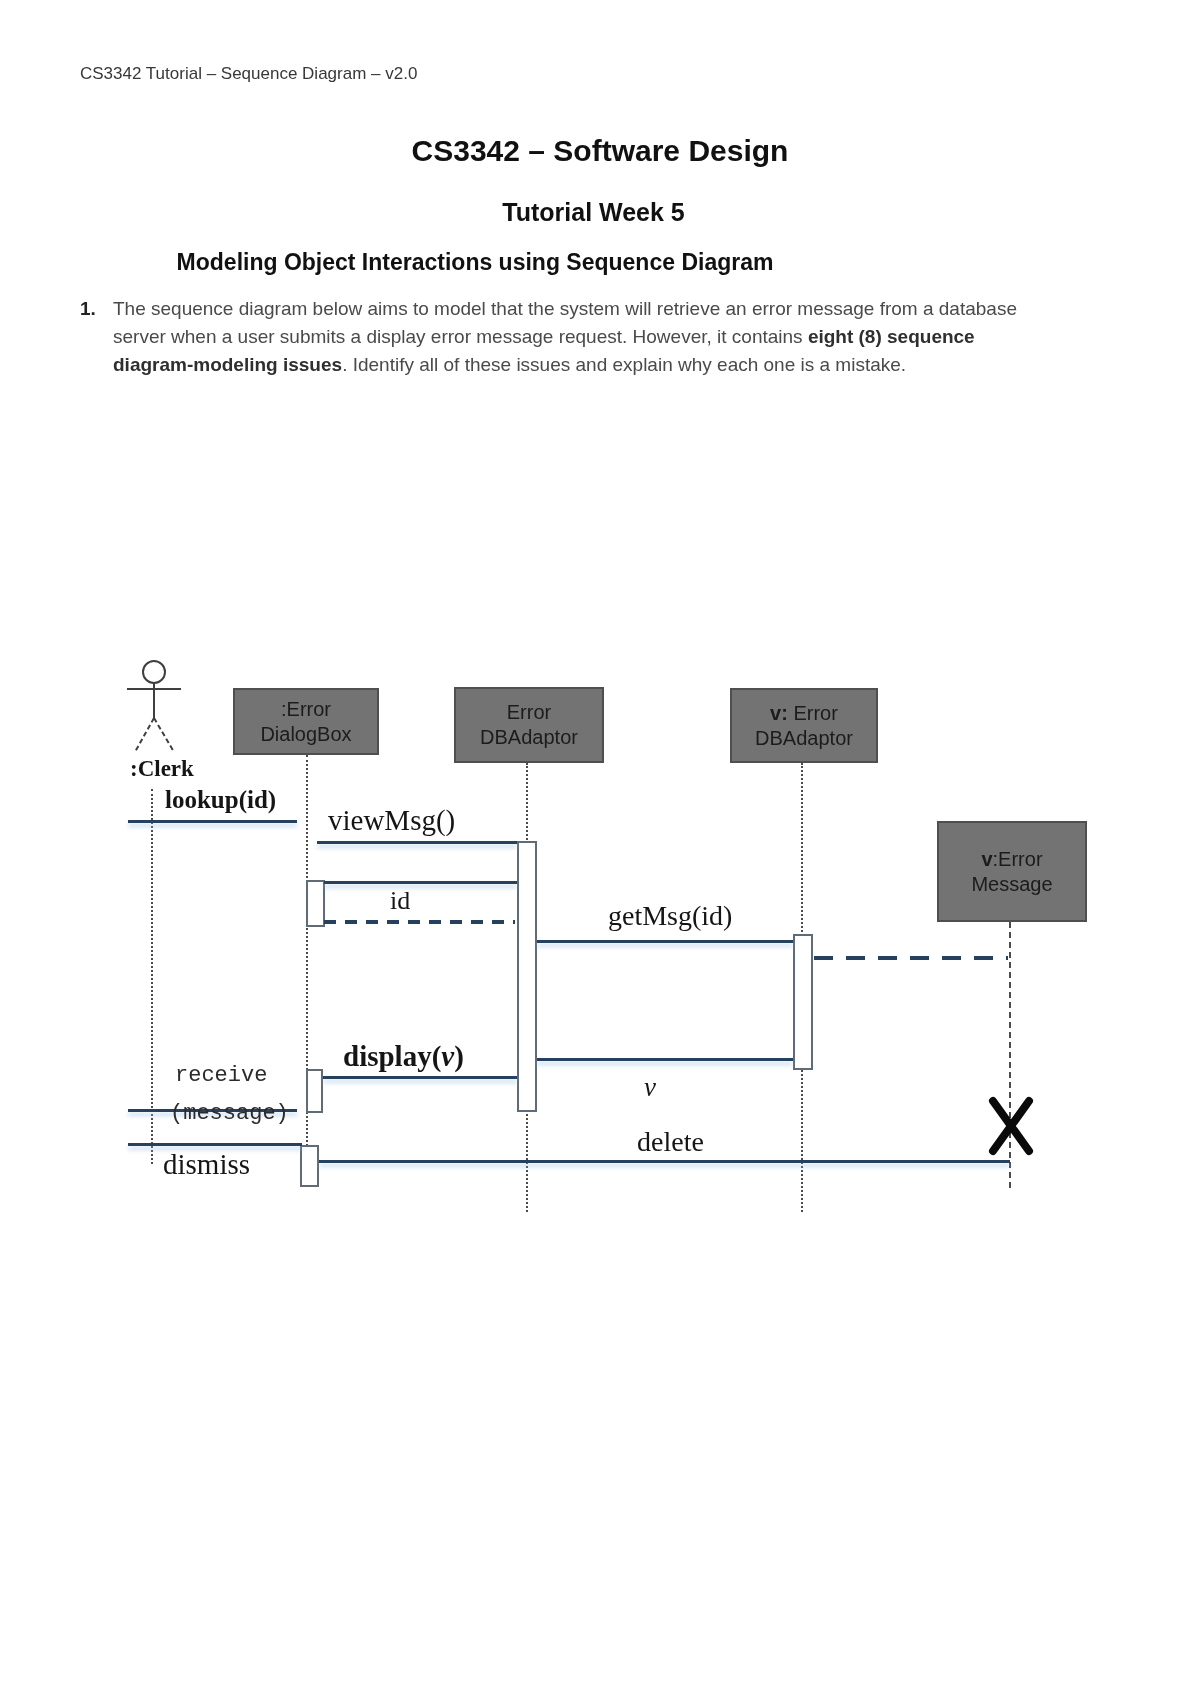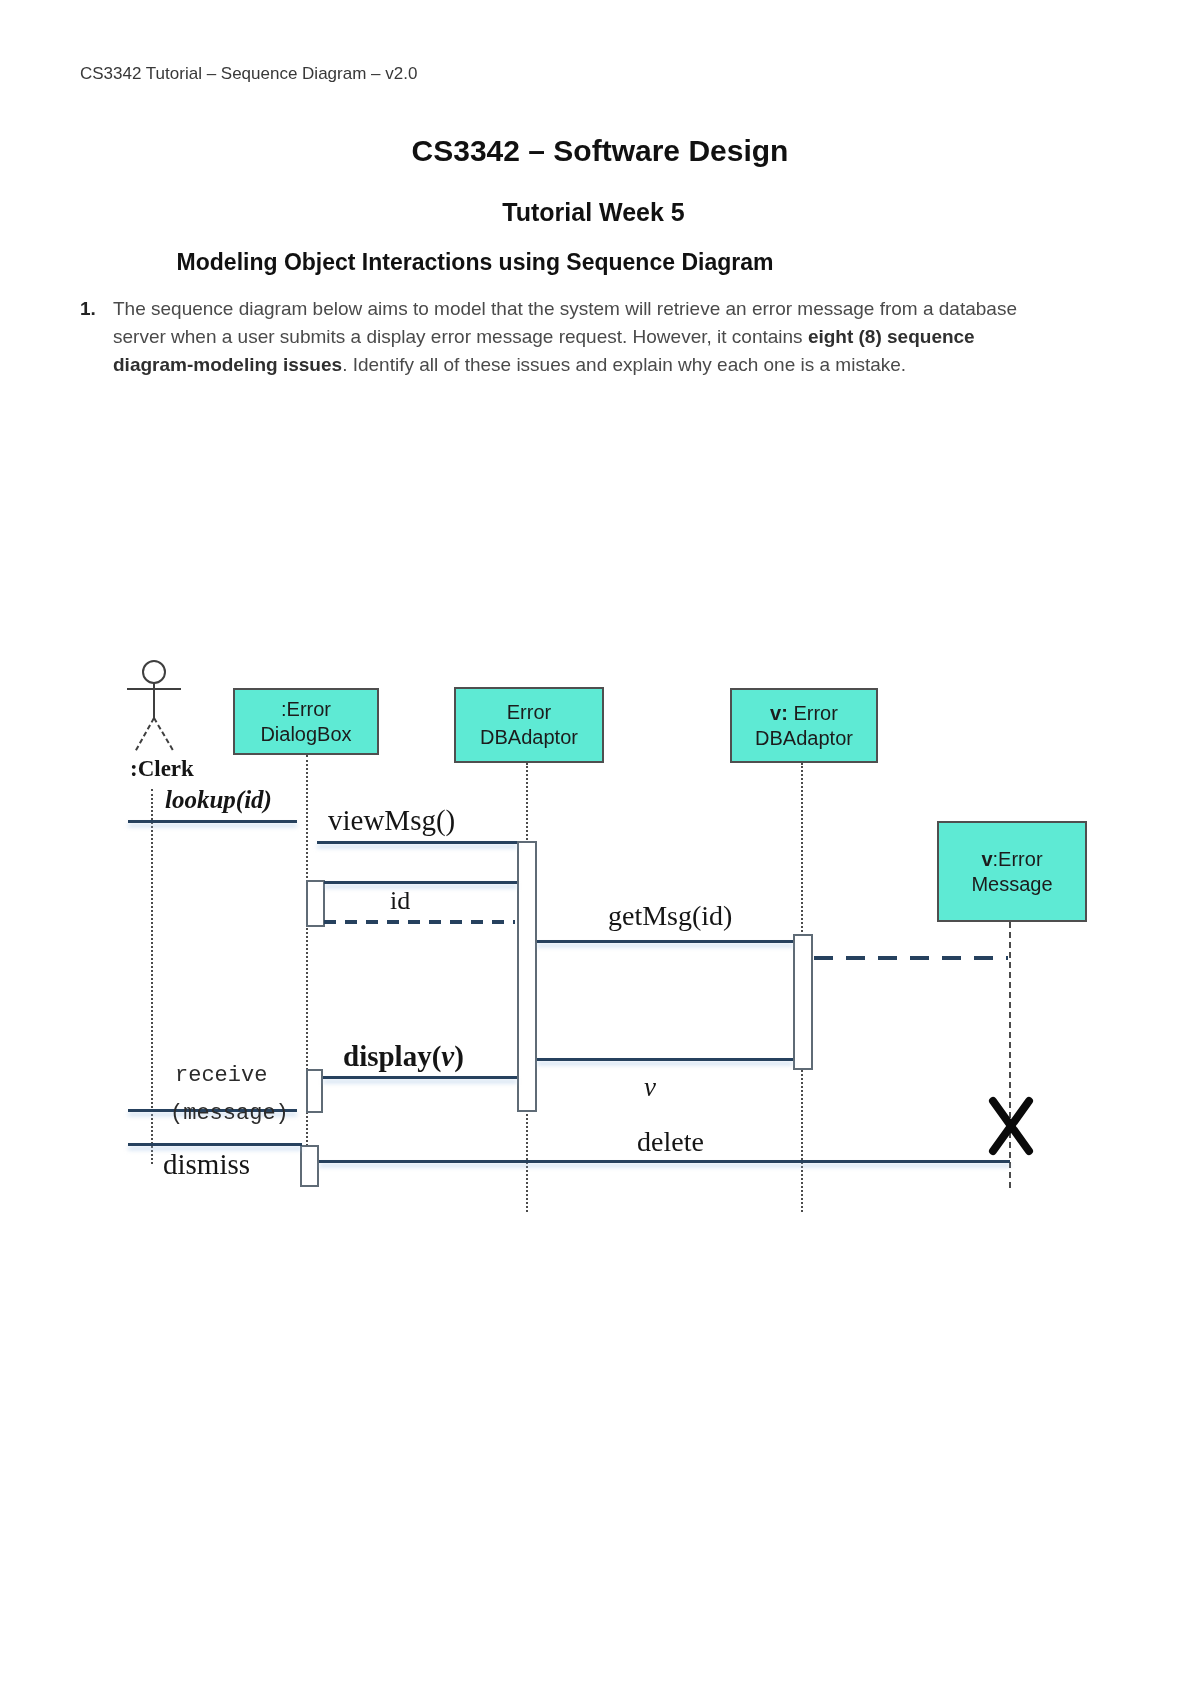--- a/index.html
+++ b/index.html
@@ -12,37 +12,37 @@
          font-size:25px;font-weight:bold;color:#111;}
   .section-heading{position:absolute;left:0;top:249px;width:950px;text-align:center;
          font-size:23px;font-weight:bold;color:#111;}
   .question{position:absolute;left:80px;top:295px;width:945px;font-size:19px;line-height:28px;color:#4a4a4a;}
   .qnum{position:absolute;left:0;top:0;font-weight:bold;color:#222;}
   .qtext{margin:0 0 0 33px;}
   .qtext b{color:#2f2f2f;}
 
   
   .diagram{position:absolute;left:0;top:0;width:1200px;height:1696px;}
-  .obj-box{position:absolute;box-sizing:border-box;border:2px solid #4f4f4f;background:#5eead4;
+  .obj-box{position:absolute;box-sizing:border-box;border:2px solid #4f4f4f;background:#737373;
            display:flex;flex-direction:column;align-items:center;justify-content:center;
            font-size:20px;line-height:25px;color:#1c1c1c;text-align:center;z-index:3;}
   .lifeline{position:absolute;width:0;border-left:2px dotted #4b4b4b;z-index:1;}
   .lifeline.dashed{border-left:2px dashed #4b4b4b;}
   .activation{position:absolute;box-sizing:border-box;border:2px solid #5f6b76;background:#fff;z-index:2;}
   .msg-line{position:absolute;height:3px;background:#26415e;z-index:3;
             box-shadow:0 4px 4px rgba(157,189,226,0.55);}
   .msg-dashed-short{position:absolute;height:4px;z-index:3;
             background:repeating-linear-gradient(90deg,#26415e 0 12px,transparent 12px 21px);}
   .msg-dashed-long{position:absolute;height:4px;z-index:3;
             background:repeating-linear-gradient(90deg,#26415e 0 19px,transparent 19px 32px);}
   .lbl{position:absolute;z-index:4;color:#151515;white-space:nowrap;}
   .serif{font-family:"Liberation Serif",serif;}
   .sans{font-family:Liberation Mono, monospace;margin-top:23px;}
   .clerk-lbl{font-size:23px;font-weight:bold;}
-  .lookup-lbl{font-size:25px;font-weight:bold;font-style:italic;}
+  .lookup-lbl{font-size:25px;font-weight:bold;}
   .viewmsg-lbl{font-size:29px;}
   .id-lbl{font-size:26px;}
   .getmsg-lbl{font-size:28px;}
   .receive-lbl{font-size:22px;color:#2b2b2b;}
   .display-lbl{font-size:29px;font-weight:bold;}
   .vret-lbl{font-size:27px;font-style:italic;}
   .delete-lbl{font-size:28px;}
   .dismiss-lbl{font-size:29px;}
   .b{font-weight:bold;}
   .it{font-style:italic;}

